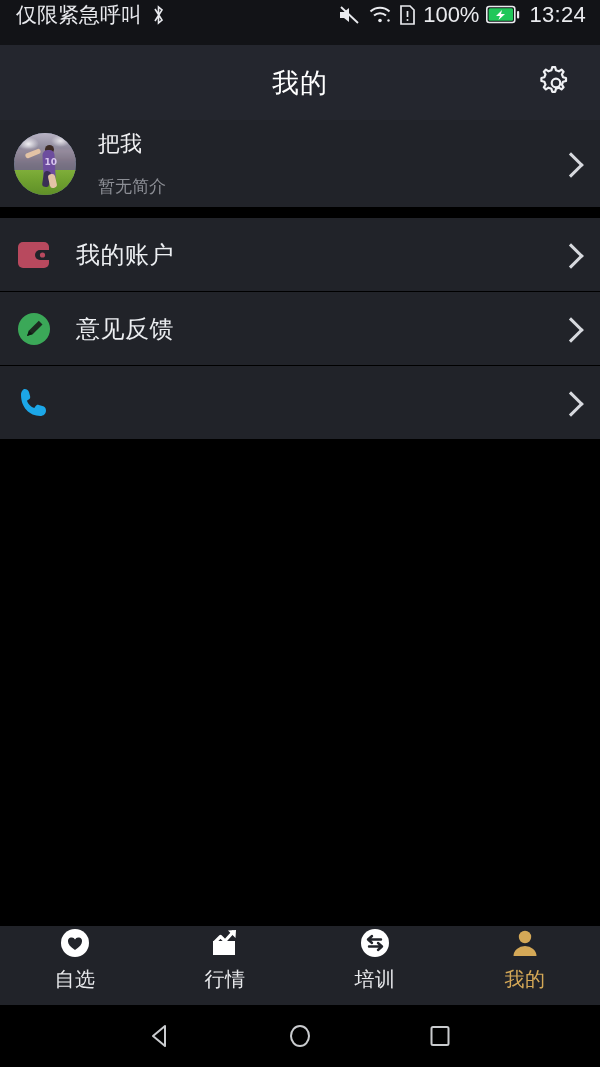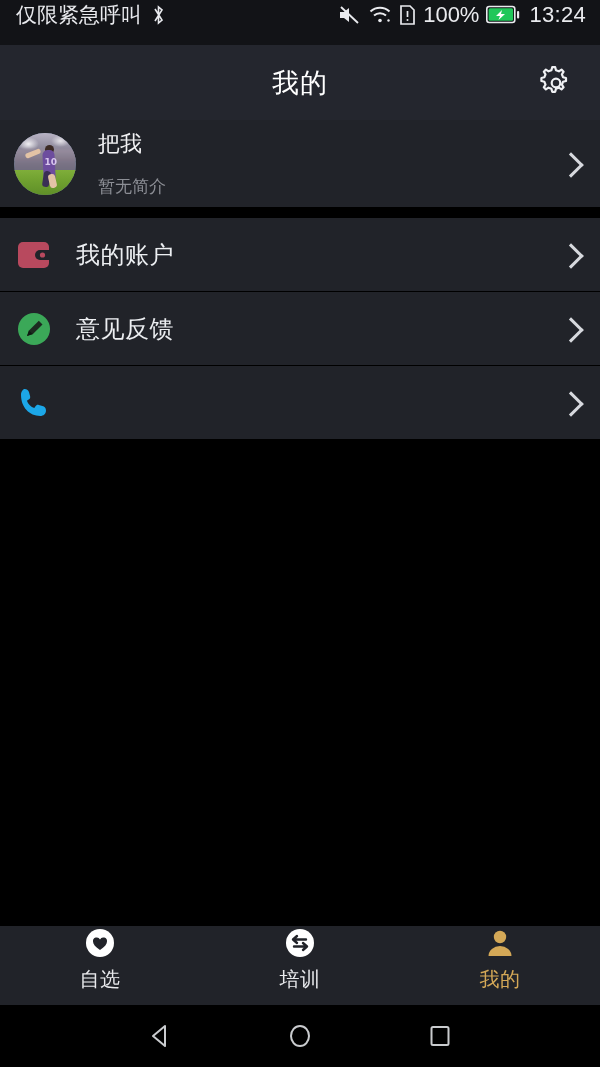--- a/index.html
+++ b/index.html
@@ -229,20 +229,32 @@
     <div class="tab">
       <span class="tico">
         <svg width="32" height="32" viewBox="0 0 32 32">
           <circle cx="16" cy="16" r="14" fill="#ffffff"></circle>
           <path d="M16 23 c-4.5-3.2 -7-5.6 -7-8.5 a3.7 3.7 0 0 1 7-2 a3.7 3.7 0 0 1 7 2 c0 2.9 -2.5 5.3 -7 8.5 z" fill="#212329"></path>
         </svg>
       </span>
       <span class="tlabel">自选</span>
     </div>
 
+    <div class="tab">
+      <span class="tico">
+        <svg width="34" height="32" viewBox="0 0 34 32">
+          <rect x="5" y="14" width="22" height="14" fill="#ffffff"></rect>
+          <path d="M6 16 L12.5 9.5 L17 14 L26 4" fill="none" stroke="#ffffff" stroke-width="3.2" stroke-linejoin="round"></path>
+          <path d="M20 3.5 L28 3 L27.5 11 Z" fill="#ffffff"></path>
+          <path d="M6 16 L12.5 9.5 L17 14 L26 4" fill="none" stroke="#212329" stroke-width="0"></path>
+          <path d="M7.5 19 L12.5 13.5 L17 18 L24.5 9.5" fill="none" stroke="#212329" stroke-width="2.6" stroke-linejoin="round" opacity="0"></path>
+        </svg>
+      </span>
+      <span class="tlabel">行情</span>
+    </div>
 
     <div class="tab">
       <span class="tico">
         <svg width="32" height="32" viewBox="0 0 32 32">
           <circle cx="16" cy="16" r="14" fill="#ffffff"></circle>
           <path d="M22 12.5 L9 12.5 M13 9 L9 12.5 L13 16" fill="none" stroke="#212329" stroke-width="2.4" stroke-linecap="round" stroke-linejoin="round"></path>
           <path d="M10 19.5 L23 19.5 M19 16 L23 19.5 L19 23" fill="none" stroke="#212329" stroke-width="2.4" stroke-linecap="round" stroke-linejoin="round"></path>
         </svg>
       </span>
       <span class="tlabel">培训</span>

